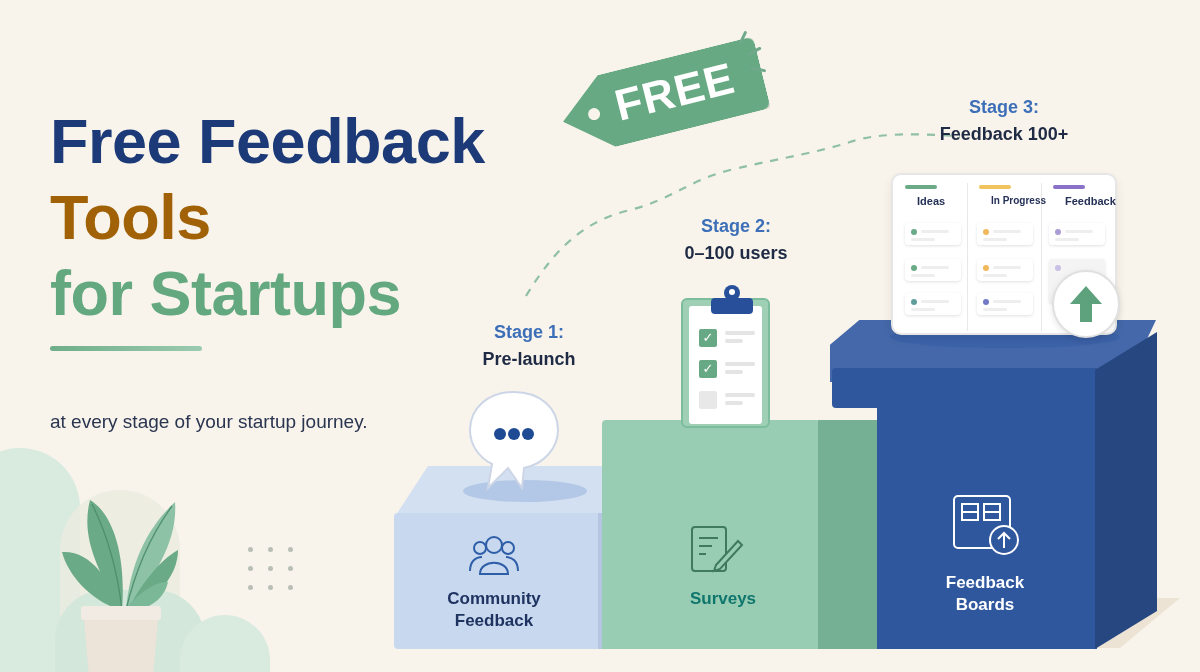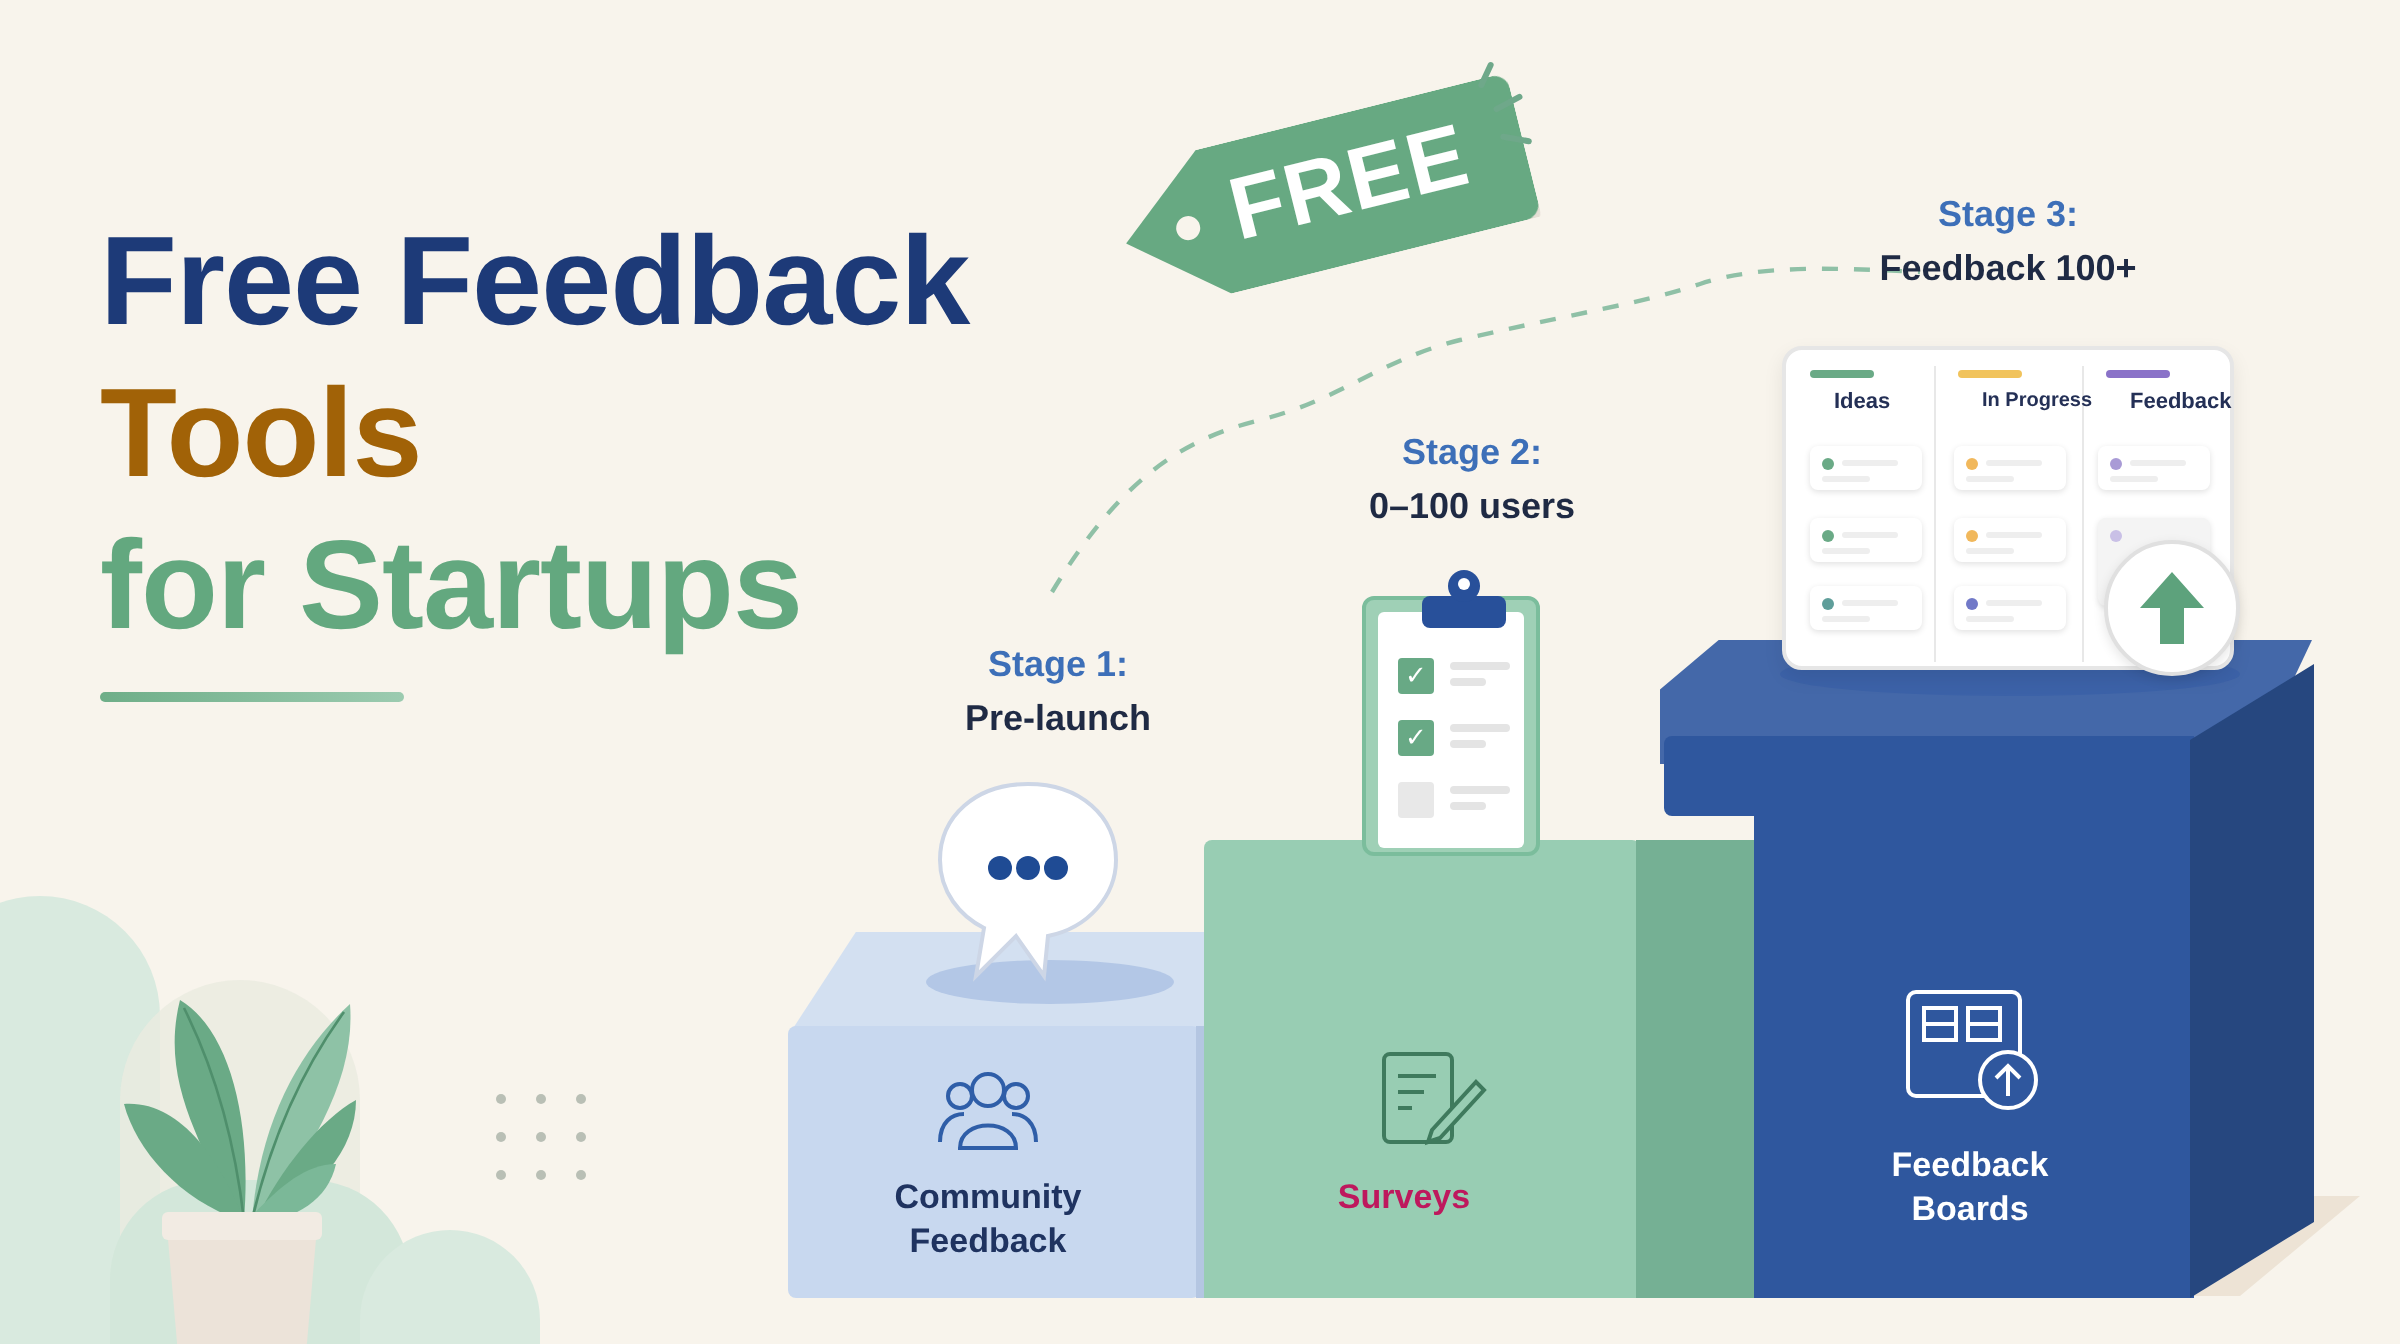--- a/index.html
+++ b/index.html
@@ -137,20 +137,21 @@
     <span></span>
     <span></span>
 </div>
 
 <h1 class="title-line t1">Free Feedback</h1>
 <h1 class="title-line t2">Tools</h1>
 <h1 class="title-line t3">for Startups</h1>
 <div class="abs title-rule"></div>
 <p class="abs subtitle">
   <br>
+  <span>at every stage of your startup journey.</span>
 </p>
 
 <svg class="abs" style="left:520px;top:130px" width="450" height="170">
   <path d="M6 166 C40 110 70 90 110 80 C150 70 170 50 210 40 C270 26 300 22 330 12 C360 2 400 4 440 6" stroke="#8fc0a6" stroke-width="2.2" stroke-dasharray="8 8" fill="none"></path>
 </svg>
 
 <div class="abs tag">
   <div class="tag-body"></div>
   <div class="tag-hole"></div>
   <span class="tag-text">FREE</span>
@@ -198,21 +199,21 @@
 
 <div class="abs blk2-front"></div>
 <div class="abs blk2-side"></div>
 <svg class="blk-icon" style="left:690px;top:525px" width="54" height="48">
   <rect x="2" y="2" width="34" height="44" rx="3" stroke="#3f7a5d" stroke-width="2" fill="none"></rect>
   <line x1="9" y1="13" x2="28" y2="13" stroke="#3f7a5d" stroke-width="2"></line>
   <line x1="9" y1="21" x2="22" y2="21" stroke="#3f7a5d" stroke-width="2"></line>
   <line x1="9" y1="29" x2="16" y2="29" stroke="#3f7a5d" stroke-width="2"></line>
   <path d="M26 40 L48 16 L52 20 L30 44 L24 46 Z" stroke="#3f7a5d" stroke-width="2" fill="#98cdb3"></path>
 </svg>
-<div class="blk-label" style="left:627px;top:588px;width:150px;color:#be185d">
+<div class="blk-label" style="left:648px;top:588px;width:150px;color:#0f766e">
   <span>Surveys</span>
 </div>
 
 <div class="abs clip-board"></div>
 <div class="abs clip-paper">
   <div class="chk on" style="left:10px;top:23px">✓</div>
   <div class="ln" style="left:36px;top:25px;width:30px"></div>
   <div class="ln" style="left:36px;top:33px;width:18px"></div>
   <div class="chk on" style="left:10px;top:54px">✓</div>
   <div class="ln" style="left:36px;top:56px;width:30px"></div>

